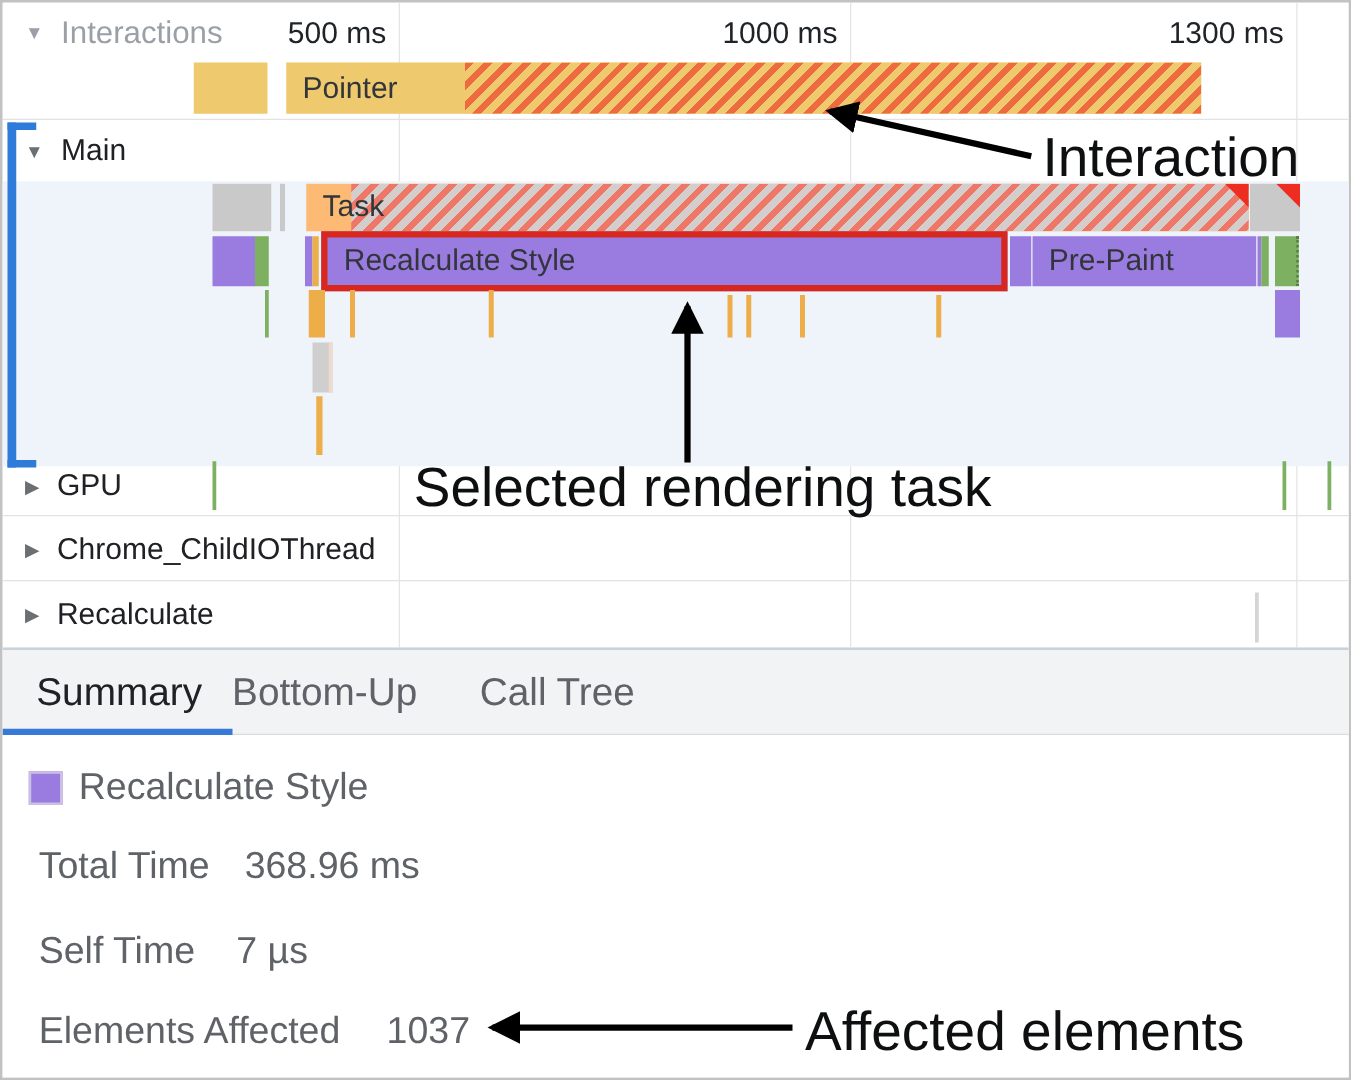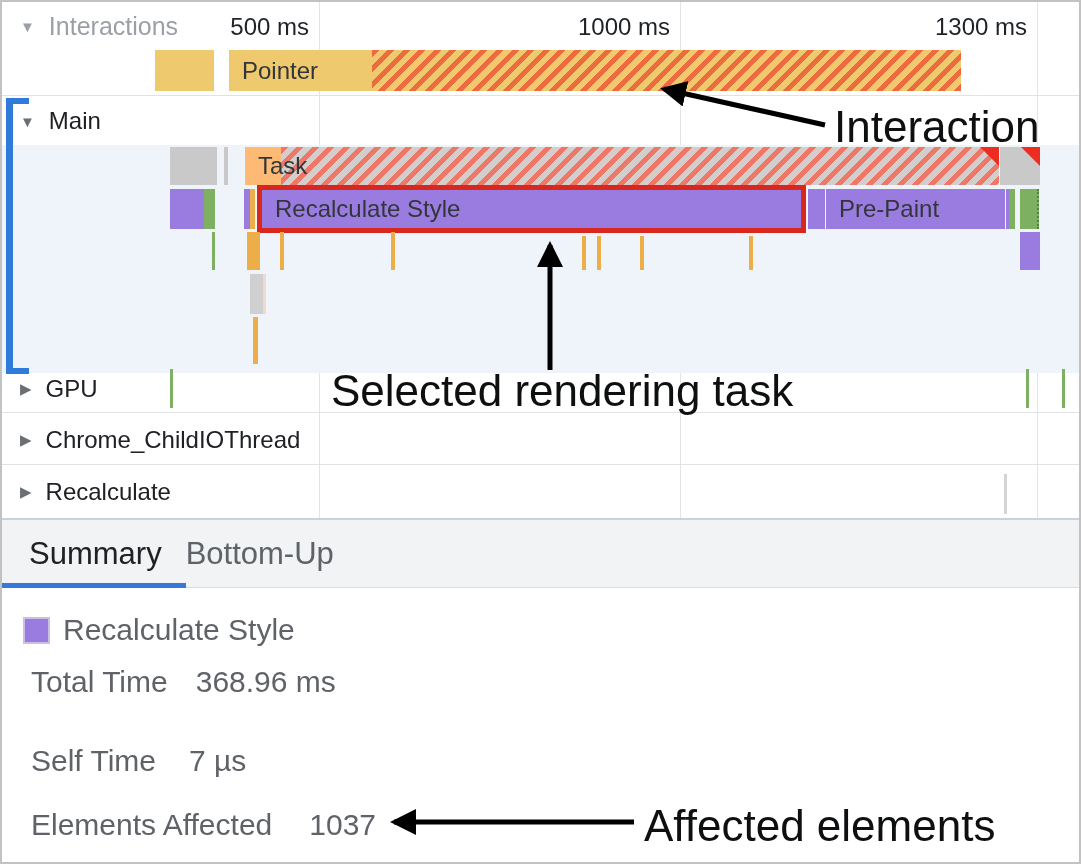--- a/index.html
+++ b/index.html
@@ -140,28 +140,31 @@
   <div class="tick" style="left:1002px;top:472px;width:3px;height:40px;background:#d4d4d4"></div>
 
   <div class="tabbar">
     <div class="tab selected" style="padding:0 24px 0 27px">
       <span>Summary</span>
       <div class="underline"></div>
     </div>
     <div class="tab" style="margin-left:0px">
       <span>Bottom-Up</span>
     </div>
+    <div class="tab" style="margin-left:50px">
+      <span>Call Tree</span>
+    </div>
   </div>
 
   <div class="summary">
     <div class="sum-row" style="left:21px;top:24px">
       <span class="swatch"></span>
       <span>Recalculate Style</span>
     </div>
-    <div class="sum-row" style="left:29px;top:76px">
+    <div class="sum-row" style="left:29px;top:87px">
       <span>Total Time</span>
       <span class="sum-val">368.96 ms</span>
     </div>
     <div class="sum-row" style="left:29px;top:155px">
       <span>Self Time</span>
       <span class="sum-val" style="margin-left:33px">7 µs</span>
     </div>
     <div class="sum-row" style="left:29px;top:219px">
       <span>Elements Affected</span>
       <span class="sum-val" style="margin-left:37px">1037</span>

